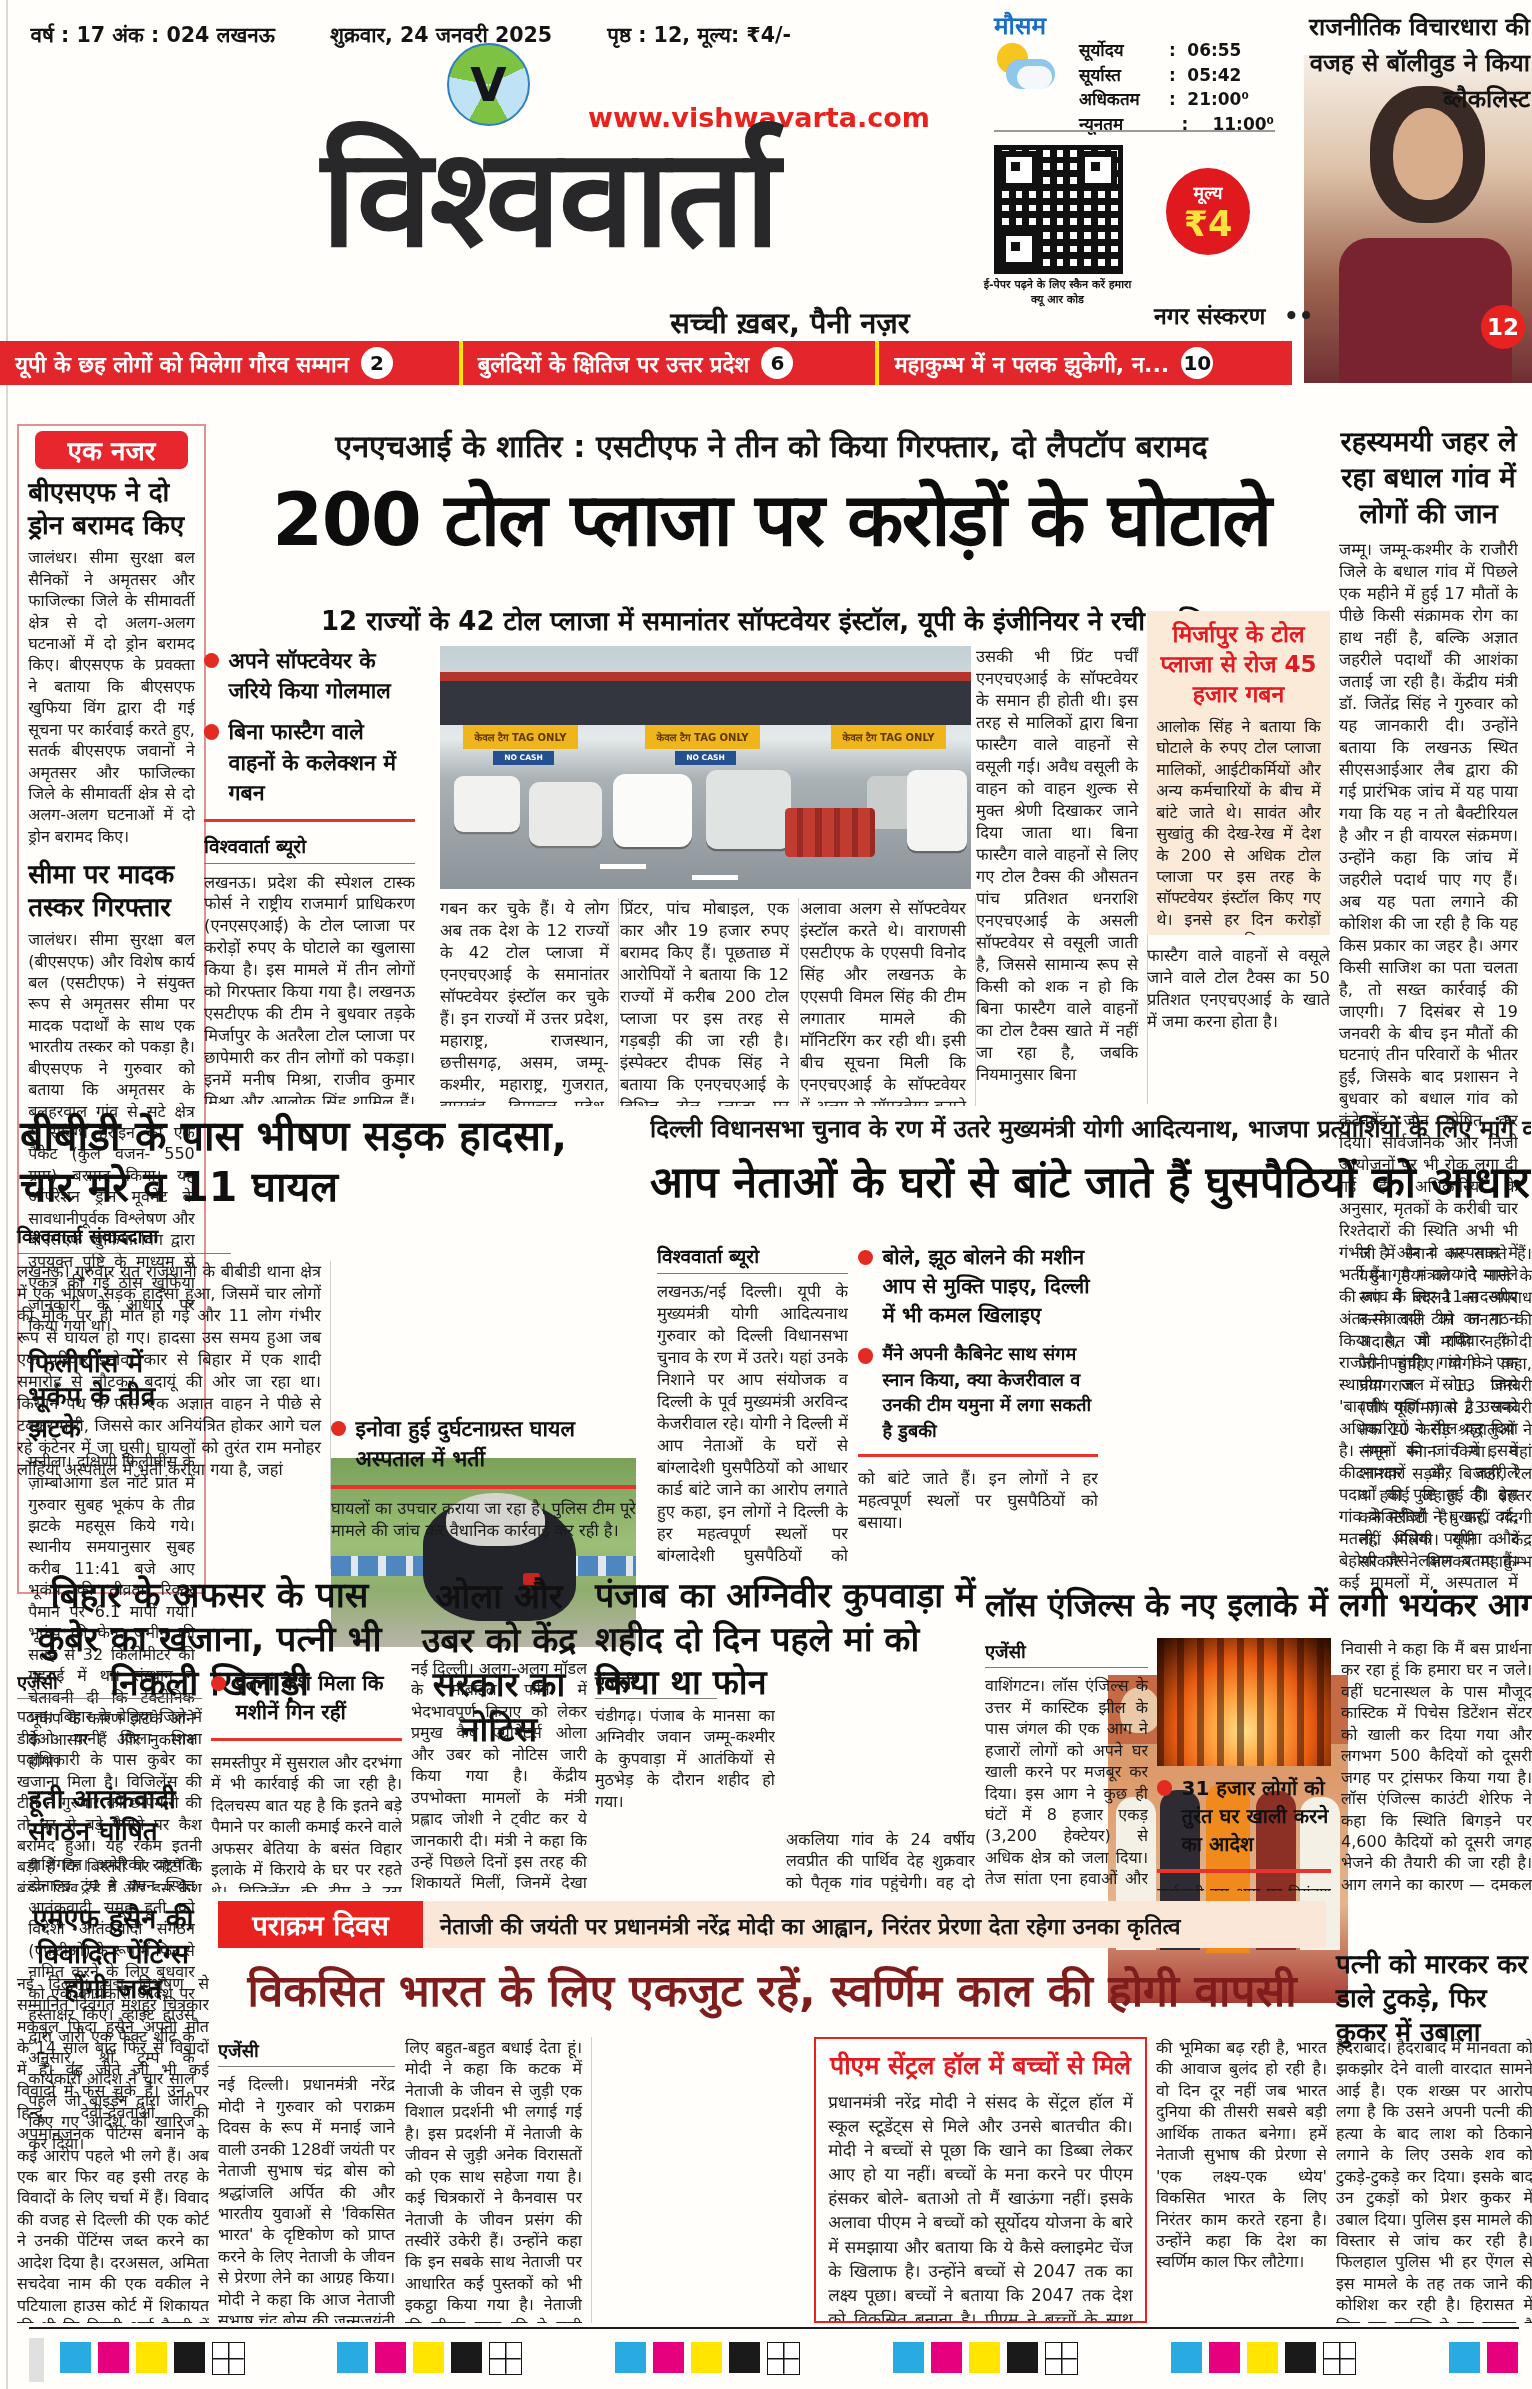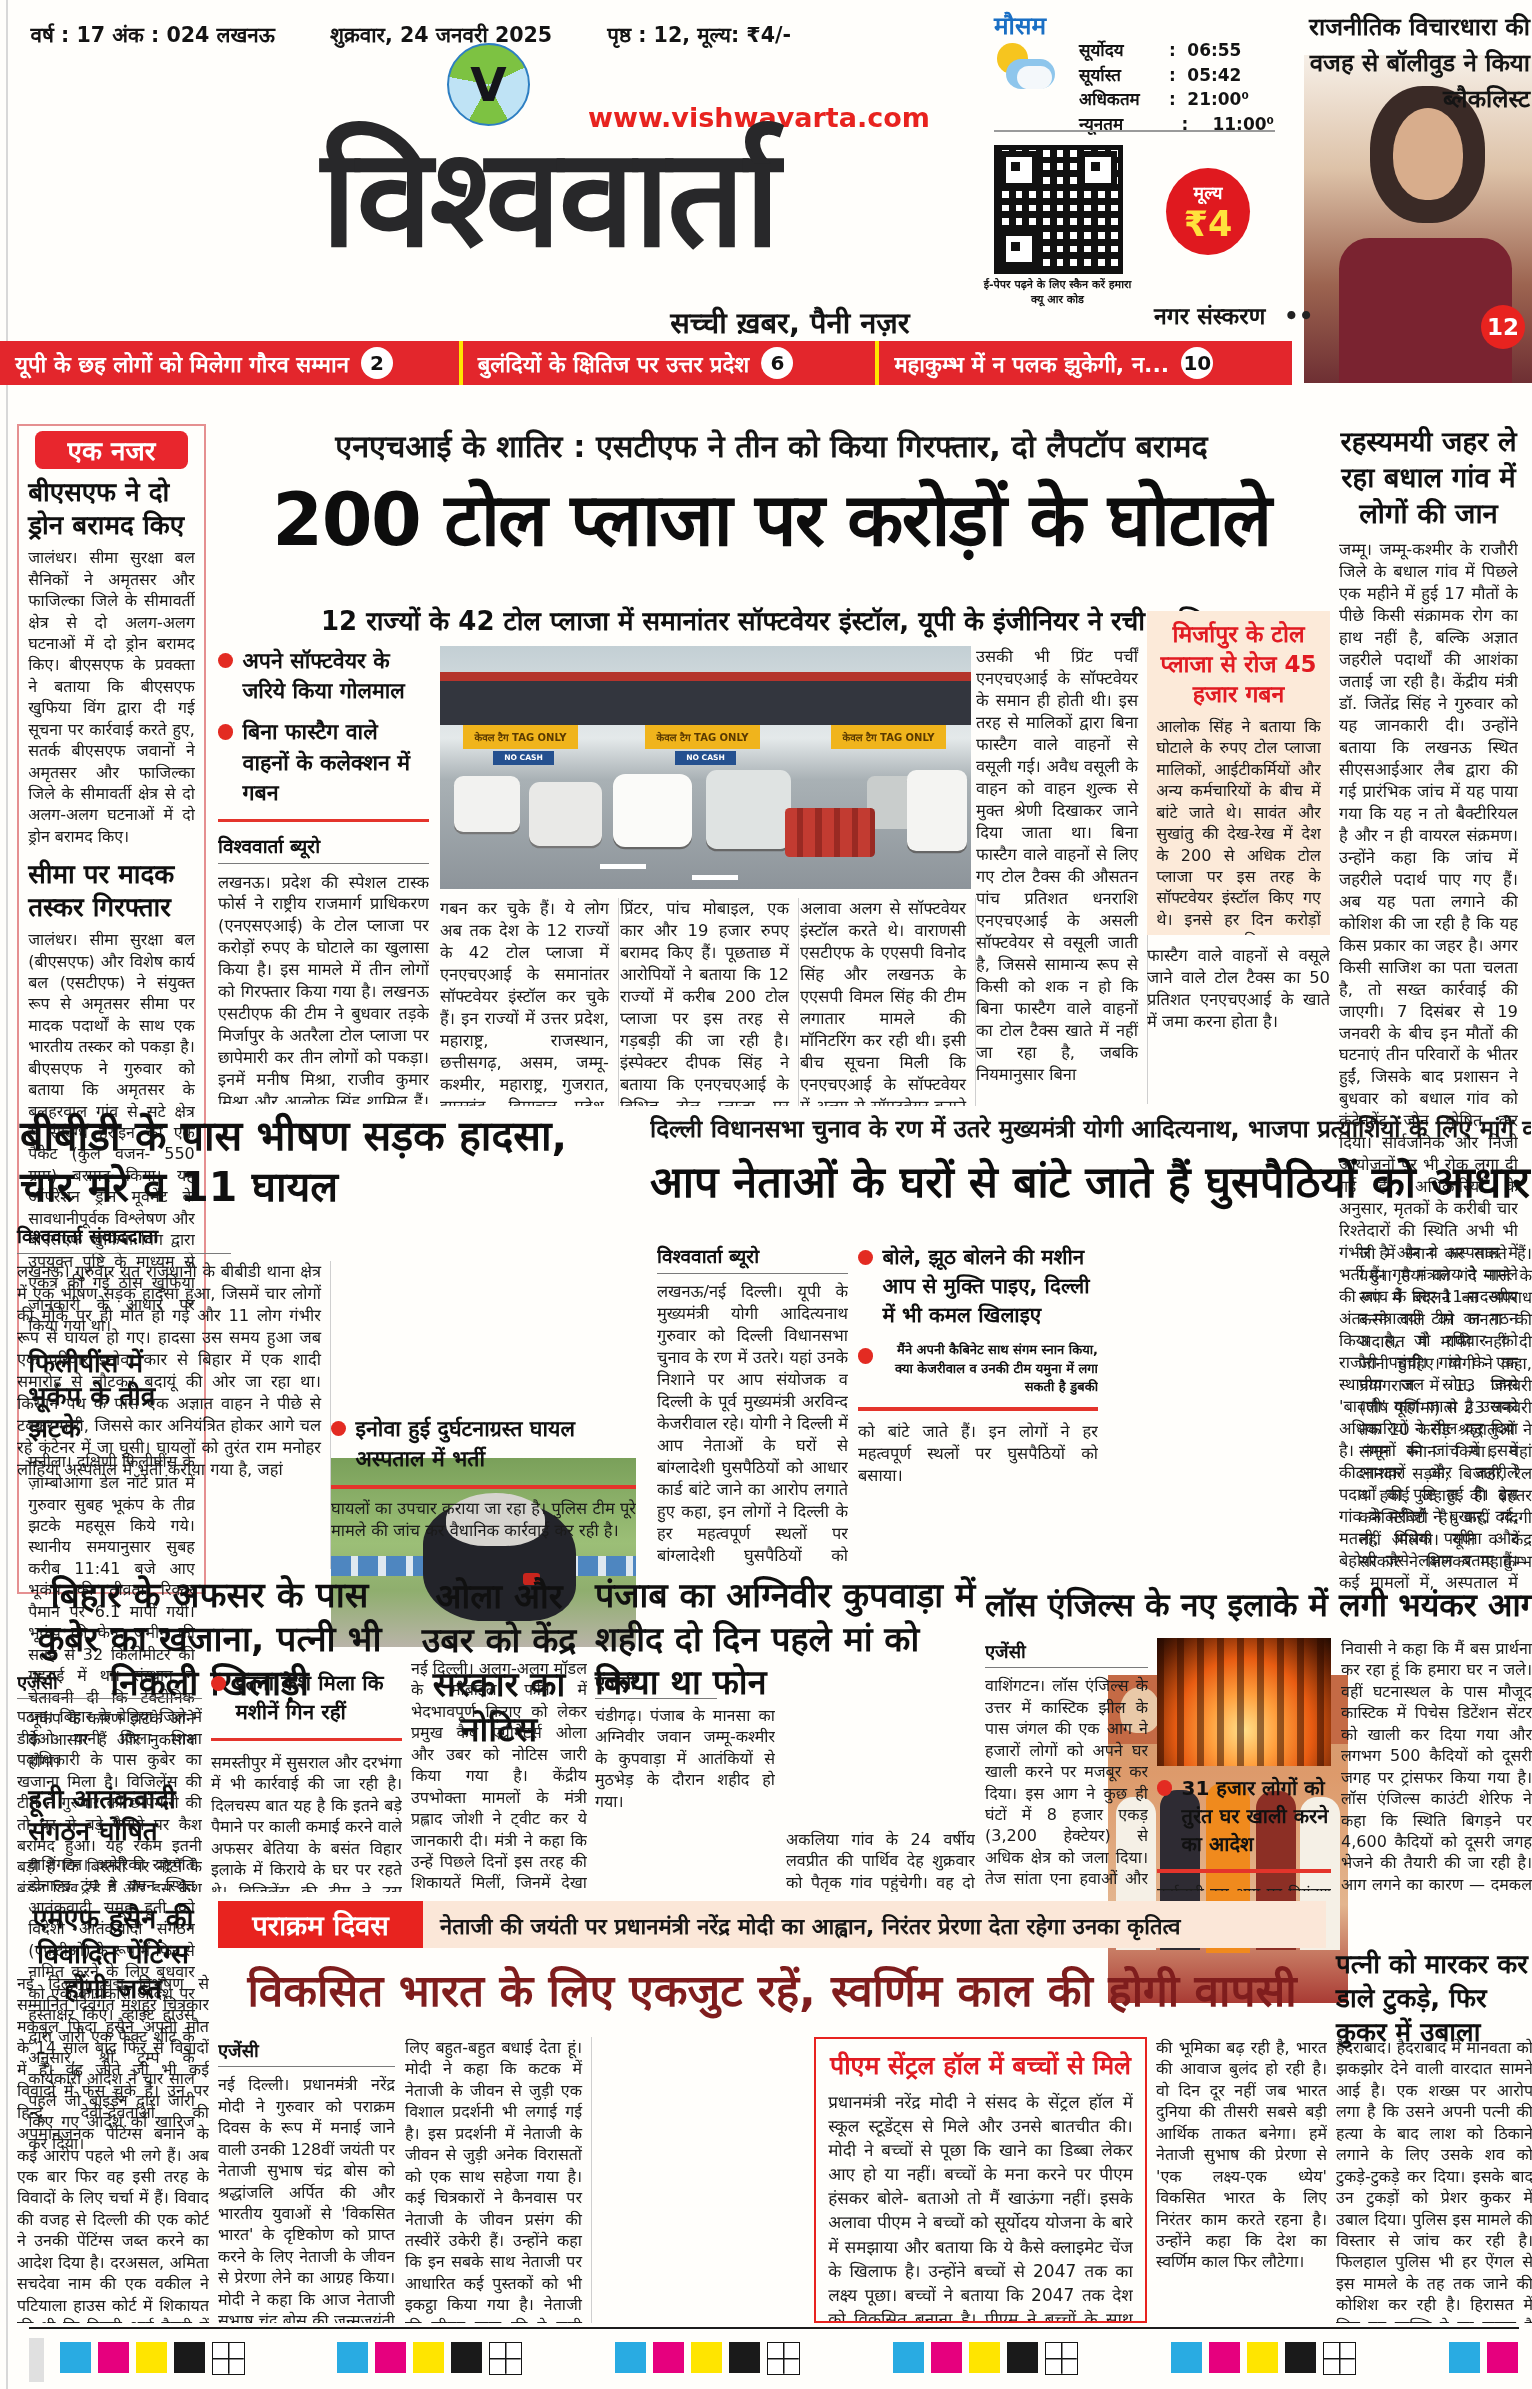--- a/index.html
+++ b/index.html
@@ -138,21 +138,21 @@
     <div class="hl" style="font-size:26px;margin:10.7px 0 6.1px;">फिलीपींस में भूकंप के तीव्र झटके</div>
     <div class="body" style="font-size:16px;">मनीला। दक्षिणी फिलीपींस के ज़ाम्बोआंगा डेल नॉर्टे प्रांत में गुरुवार सुबह भूकंप के तीव्र झटके महसूस किये गये। स्थानीय समयानुसार सुबह करीब 11:41 बजे आए भूकंप की तीव्रता रिक्टर पैमाने पर 6.1 मापी गयी। भूकंप की केन्द्र जमीन की सतह से 32 किलोमीटर की गहराई में था। संस्थान ने चेतावनी दी कि टेक्टोनिक भूकंप के कारण झटके आने के आसार हैं और नुकसान होगा।</div>
     <div class="hl" style="font-size:26px;margin:10.7px 0 6.1px;">हूती आतंकवादी संगठन घोषित</div>
     <div class="body" style="font-size:16px;">वाशिंगटन। अमेरिकी राष्ट्रपति डोनाल्ड ट्रंप ने यमन स्थित आतंकवादी समूह हूती को विदेशी आतंकवादी संगठन (एफटीओ) के रूप में फिर से नामित करने के लिए बुधवार को एक कार्यकारी आदेश पर हस्ताक्षर किए। व्हाइट हाउस द्वारा जारी एक फैक्ट शीट के अनुसार, श्री ट्रम्प के कार्यकारी आदेश ने चार साल पहले जो बाइडेन द्वारा जारी किए गए आदेश को खारिज कर दिया।</div>
   </div>
 
   <div class="abs center kicker" style="left:218px;top:424px;width:1107px;font-size:30.5px;white-space:nowrap;overflow:hidden;">एनएचआई के शातिर : एसटीएफ ने तीन को किया गिरफ्तार, दो लैपटॉप बरामद</div>
   <div class="abs center heavy" style="left:218px;top:458px;width:1107px;font-size:73px;line-height:1.7;letter-spacing:-1.5px;white-space:nowrap;overflow:hidden;color:#0d0d0d;">200 टोल प्लाजा पर करोड़ों के घोटाले</div>
   <div class="abs center hl" style="left:218px;top:605px;width:1107px;font-size:26px;white-space:nowrap;overflow:hidden;">12 राज्यों के 42 टोल प्लाजा में समानांतर सॉफ्टवेयर इंस्टॉल, यूपी के इंजीनियर ने रची साजिश</div>
 
-  <div class="abs" style="left:218px;top:646px;width:211px;height:458px;overflow:hidden;">
+  <div class="abs" style="left:204px;top:646px;width:211px;height:458px;overflow:hidden;">
     <div class="bullet">
         <span class="dot"></span>
         <span>अपने सॉफ्टवेयर के जरिये किया गोलमाल</span>
       </div>
     <div class="bullet">
         <span class="dot"></span>
         <span>बिना फास्टैग वाले वाहनों के कलेक्शन में गबन</span>
       </div>
     <div class="redrule"></div>
     <div class="byline">विश्ववार्ता ब्यूरो</div>
@@ -215,21 +215,21 @@
   <div class="abs center heavy" style="left:650px;top:1144px;width:881px;font-size:43px;line-height:1.8;white-space:nowrap;overflow:hidden;color:#0d0d0d;">आप नेताओं के घरों से बांटे जाते हैं घुसपैठियों को आधार कार्ड</div>
   <div class="abs" style="left:657px;top:1243px;width:191px;height:328px;overflow:hidden;">
     <div class="byline">विश्ववार्ता ब्यूरो</div>
     <div class="body">लखनऊ/नई दिल्ली। यूपी के मुख्यमंत्री योगी आदित्यनाथ गुरुवार को दिल्ली विधानसभा चुनाव के रण में उतरे। यहां उनके निशाने पर आप संयोजक व दिल्ली के पूर्व मुख्यमंत्री अरविन्द केजरीवाल रहे। योगी ने दिल्ली में आप नेताओं के घरों से बांग्लादेशी घुसपैठियों को आधार कार्ड बांटे जाने का आरोप लगाते हुए कहा, इन लोगों ने दिल्ली के हर महत्वपूर्ण स्थलों पर बांग्लादेशी घुसपैठियों को बसाया।</div>
   </div>
   <div class="abs" style="left:858px;top:1243px;width:240px;height:328px;overflow:hidden;">
     <div class="bullet" style="font-size:20.6px;">
         <span class="dot"></span>
         <span>बोले, झूठ बोलने की मशीन आप से मुक्ति पाइए, दिल्ली में भी कमल खिलाइए</span>
       </div>
-    <div class="bullet" style="font-size:13px;text-align:right;">
+    <div class="bullet" style="font-size:18px;">
         <span class="dot"></span>
         <span>मैंने अपनी कैबिनेट साथ संगम स्नान किया, क्या केजरीवाल व उनकी टीम यमुना में लगा सकती है डुबकी</span>
       </div>
     <div class="redrule"></div>
     <div class="body">को बांटे जाते हैं। इन लोगों ने हर महत्वपूर्ण स्थलों पर घुसपैठियों को बसाया।</div>
   </div>
   <div class="abs photo" style="left:1108px;top:1243px;width:240px;height:328px;background:linear-gradient(180deg,#caa17c 0%,#dd9a6b 30%,#e3b58e 70%,#a93b34 100%);">
     <div class="abs" style="left:0;top:0;width:100%;height:69px;background:#c46a45;"></div>
     <div class="abs" style="left:12.2px;top:12.2px;width:40px;height:46px;background:#e9c9a8;border-radius:50% 50% 40% 40%;"></div>
     <div class="abs" style="left:66px;top:12.2px;width:40px;height:46px;background:#e9c9a8;border-radius:50% 50% 40% 40%;"></div>

